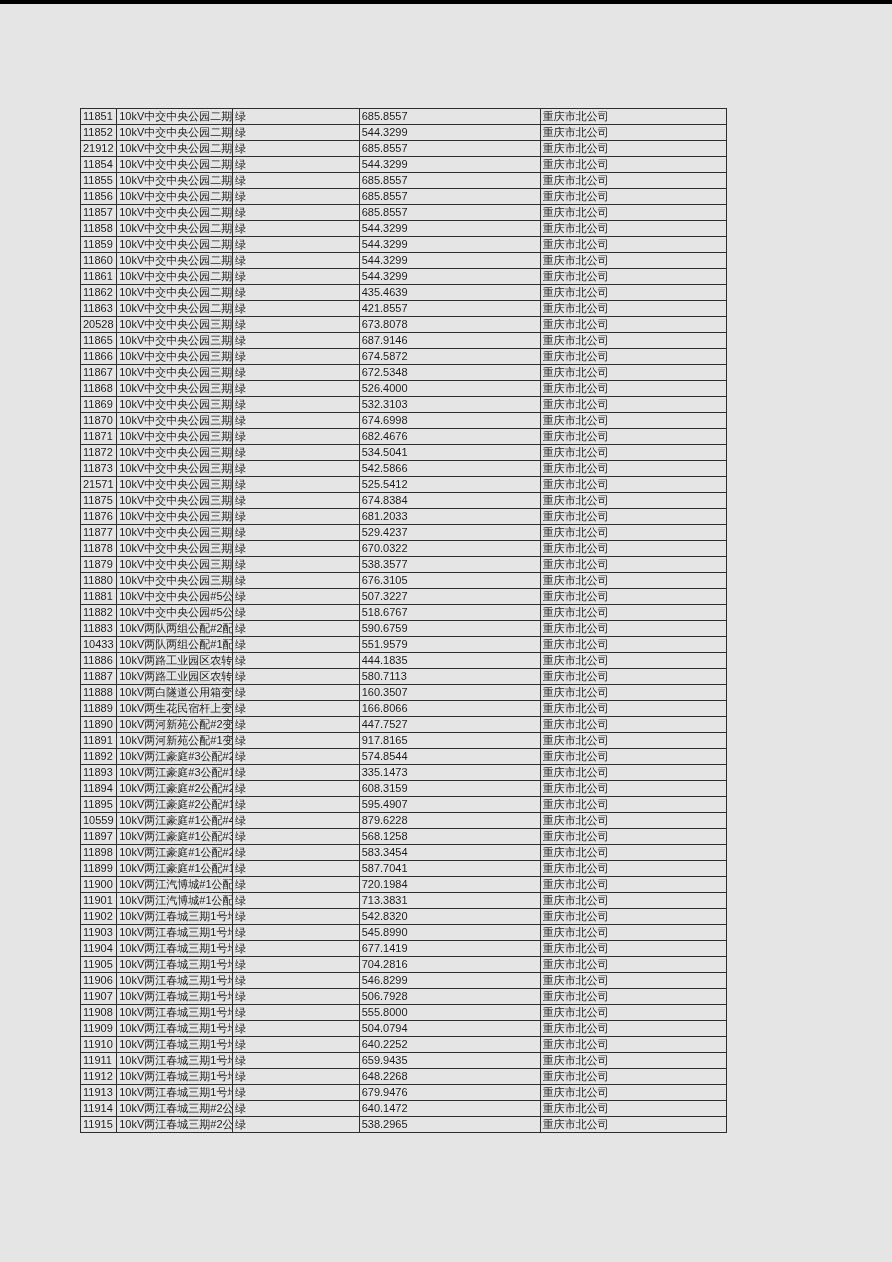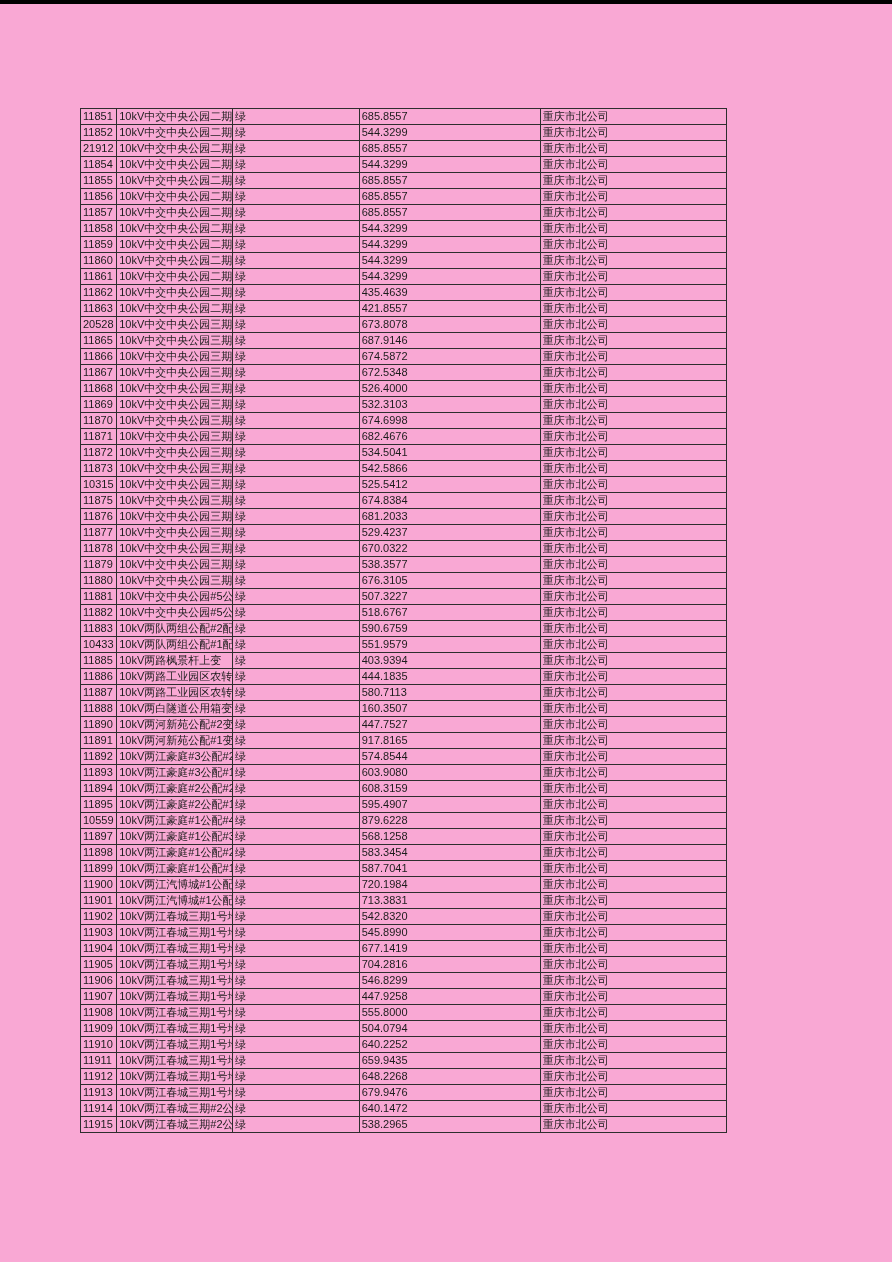--- a/index.html
+++ b/index.html
@@ -4,21 +4,21 @@
 <style>
   html, body {
     margin: 0;
     padding: 0;
     background: #ffffff;
   }
   .page {
     position: relative;
     width: 892px;
     height: 1262px;
-    background: #f9a8d4;
+    background: #e5e5e5;
     overflow: hidden;
     font-family: "Liberation Sans", "DejaVu Sans", sans-serif;
   }
   .top-bar {
     position: absolute;
     top: 0;
     left: 0;
     width: 892px;
     height: 4px;
     background: #000000;
@@ -213,21 +213,21 @@
             <td class="company">重庆市北公司</td>
           </tr>
           <tr>
             <td class="id">11873</td>
             <td class="name">10kV中交中央公园三期#3</td>
             <td class="status">绿</td>
             <td class="value">542.5866</td>
             <td class="company">重庆市北公司</td>
           </tr>
           <tr>
-            <td class="id">10315</td>
+            <td class="id">21571</td>
             <td class="name">10kV中交中央公园三期#3</td>
             <td class="status">绿</td>
             <td class="value">525.5412</td>
             <td class="company">重庆市北公司</td>
           </tr>
           <tr>
             <td class="id">11875</td>
             <td class="name">10kV中交中央公园三期#2</td>
             <td class="status">绿</td>
             <td class="value">674.8384</td>
@@ -290,27 +290,20 @@
             <td class="company">重庆市北公司</td>
           </tr>
           <tr>
             <td class="id">10433</td>
             <td class="name">10kV两队两组公配#1配变</td>
             <td class="status">绿</td>
             <td class="value">551.9579</td>
             <td class="company">重庆市北公司</td>
           </tr>
           <tr>
-            <td class="id">11885</td>
-            <td class="name">10kV两路枫景杆上变</td>
-            <td class="status">绿</td>
-            <td class="value">403.9394</td>
-            <td class="company">重庆市北公司</td>
-          </tr>
-          <tr>
             <td class="id">11886</td>
             <td class="name">10kV两路工业园区农转非</td>
             <td class="status">绿</td>
             <td class="value">444.1835</td>
             <td class="company">重庆市北公司</td>
           </tr>
           <tr>
             <td class="id">11887</td>
             <td class="name">10kV两路工业园区农转非</td>
             <td class="status">绿</td>
@@ -318,20 +311,27 @@
             <td class="company">重庆市北公司</td>
           </tr>
           <tr>
             <td class="id">11888</td>
             <td class="name">10kV两白隧道公用箱变#1</td>
             <td class="status">绿</td>
             <td class="value">160.3507</td>
             <td class="company">重庆市北公司</td>
           </tr>
           <tr>
+            <td class="id">11889</td>
+            <td class="name">10kV两生花民宿杆上变</td>
+            <td class="status">绿</td>
+            <td class="value">166.8066</td>
+            <td class="company">重庆市北公司</td>
+          </tr>
+          <tr>
             <td class="id">11890</td>
             <td class="name">10kV两河新苑公配#2变压</td>
             <td class="status">绿</td>
             <td class="value">447.7527</td>
             <td class="company">重庆市北公司</td>
           </tr>
           <tr>
             <td class="id">11891</td>
             <td class="name">10kV两河新苑公配#1变压</td>
             <td class="status">绿</td>
@@ -342,21 +342,21 @@
             <td class="id">11892</td>
             <td class="name">10kV两江豪庭#3公配#2变</td>
             <td class="status">绿</td>
             <td class="value">574.8544</td>
             <td class="company">重庆市北公司</td>
           </tr>
           <tr>
             <td class="id">11893</td>
             <td class="name">10kV两江豪庭#3公配#1变</td>
             <td class="status">绿</td>
-            <td class="value">603.9080</td>
+            <td class="value">335.1473</td>
             <td class="company">重庆市北公司</td>
           </tr>
           <tr>
             <td class="id">11894</td>
             <td class="name">10kV两江豪庭#2公配#2变</td>
             <td class="status">绿</td>
             <td class="value">608.3159</td>
             <td class="company">重庆市北公司</td>
           </tr>
           <tr>
@@ -440,21 +440,21 @@
             <td class="id">11906</td>
             <td class="name">10kV两江春城三期1号地块</td>
             <td class="status">绿</td>
             <td class="value">546.8299</td>
             <td class="company">重庆市北公司</td>
           </tr>
           <tr>
             <td class="id">11907</td>
             <td class="name">10kV两江春城三期1号地块</td>
             <td class="status">绿</td>
-            <td class="value">447.9258</td>
+            <td class="value">506.7928</td>
             <td class="company">重庆市北公司</td>
           </tr>
           <tr>
             <td class="id">11908</td>
             <td class="name">10kV两江春城三期1号地块</td>
             <td class="status">绿</td>
             <td class="value">555.8000</td>
             <td class="company">重庆市北公司</td>
           </tr>
           <tr>

